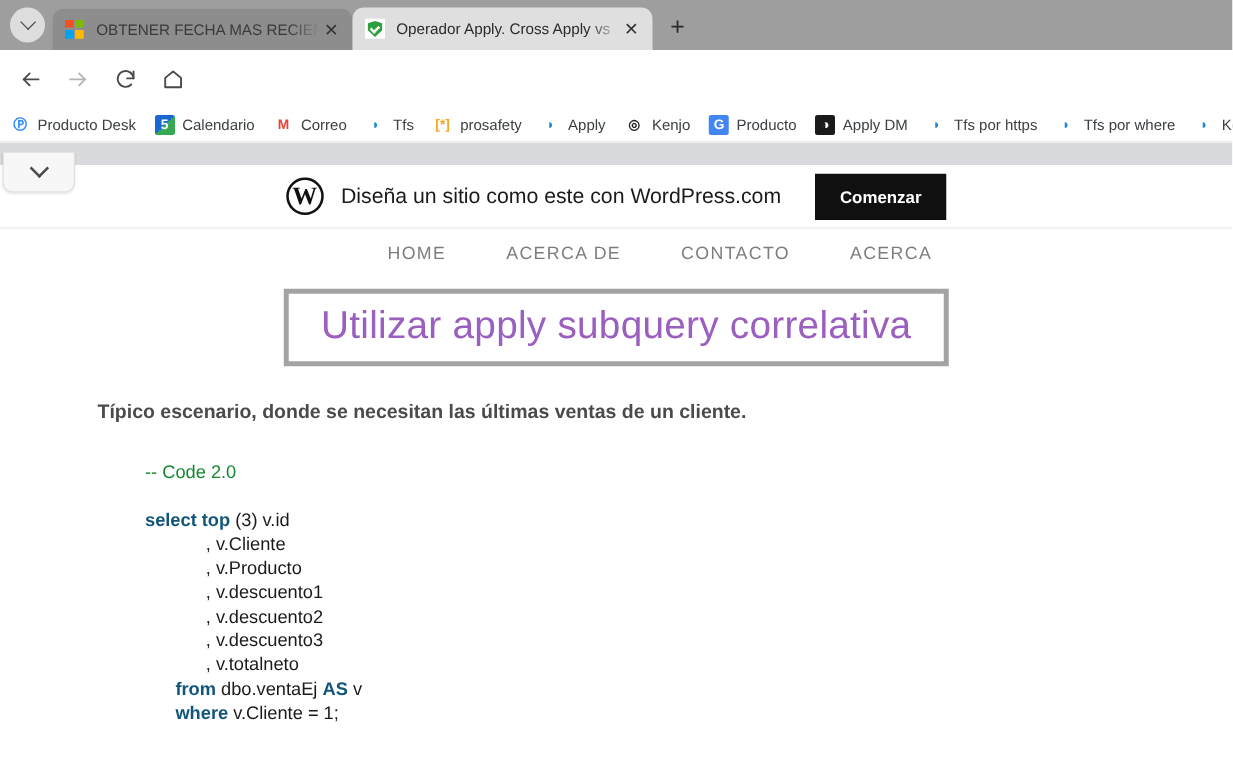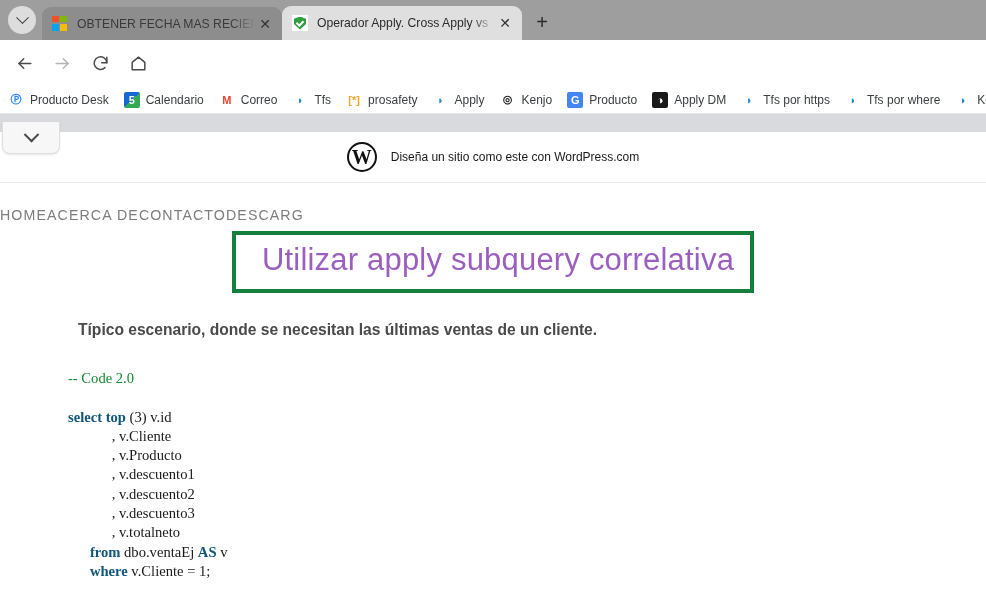--- a/index.html
+++ b/index.html
@@ -229,74 +229,76 @@
   }
   .wp-banner .inner { display: flex; align-items: center; gap: 14px; }
   .wp-mark {
     width: 30px; height: 30px; border-radius: 50%;
     border: 2px solid #111;
     display: flex; align-items: center; justify-content: center;
     font-family: "Liberation Serif", serif;
     font-size: 20px; font-weight: bold; color: #111; line-height: 1;
     flex: 0 0 auto;
   }
-  .wp-text { font-size: 12px; color: #1a1a1a; }
+  .wp-text { font-size: 17px; color: #1a1a1a; }
   .wp-cta {
     background: #101010; color: #ffffff;
     font-size: 13.5px; font-weight: bold;
     padding: 11px 20px;
     cursor: pointer;
     margin-left: 13px;
   }
 
   .site-nav {
     height: 40px;
     display: flex;
-    align-items: flex-end;
+    align-items: center;
     justify-content: flex-start;
+    padding-left: 310px;
+    gap: 48px;
     background: #fff;
     overflow: hidden;
     white-space: nowrap;
   }
   .site-nav a {
     font-size: 14.2px;
     color: #7d7d7d;
     letter-spacing: 1.1px;
     text-decoration: none;
     cursor: pointer;
   }
 
   .title-wrap {
     display: flex; justify-content: center;
     margin-top: 8px;
   }
   .post-title-box {
-    border: 4px solid #15803d;
-    padding: 7px 16px 11px 26px;
+    border: 4px solid #a3a3a3;
+    padding: 7px 26px 11px 26px;
   }
   .post-title {
     font-size: 31px;
     color: #9b5fc0;
     font-weight: normal;
     letter-spacing: .2px;
     white-space: nowrap;
   }
 
   .post-intro {
     margin-top: 28px;
     padding-left: 78px;
     font-size: 15.6px;
     color: #4a4a4a;
     font-weight: bold;
   }
 
   .code-block {
     margin-top: 30px;
-    padding-left: 68px;
-    font-family: Liberation Serif, serif;
+    padding-left: 116px;
+    font-family: Liberation Sans, sans-serif;
     font-size: 14.6px;
     line-height: 19.3px;
     white-space: pre;
     color: #222222;
   }
   .c-comment { color: #12892f; }
   .c-kw      { color: #11567a; font-weight: bold; }
   .c-plain   { color: #1a1a1a; }
 </style>
 </head>
@@ -431,28 +433,29 @@
     <div class="page-topbar"></div>
 
     <div class="collapse-tab">
       <span class="cchev"></span>
     </div>
 
     <div class="wp-banner">
       <div class="inner">
         <span class="wp-mark">W</span>
         <span class="wp-text">Diseña un sitio como este con WordPress.com</span>
+        <span class="wp-cta">Comenzar</span>
       </div>
     </div>
 
     <div class="site-nav">
       <a>HOME</a>
       <a>ACERCA DE</a>
       <a>CONTACTO</a>
-      <a>DESCARG</a>
+      <a>ACERCA</a>
     </div>
 
     <div class="title-wrap">
       <div class="post-title-box">
         <h1 class="post-title">Utilizar apply subquery correlativa</h1>
       </div>
     </div>
 
     <p class="post-intro">Típico escenario, donde se necesitan las últimas ventas de un cliente.</p>
 

